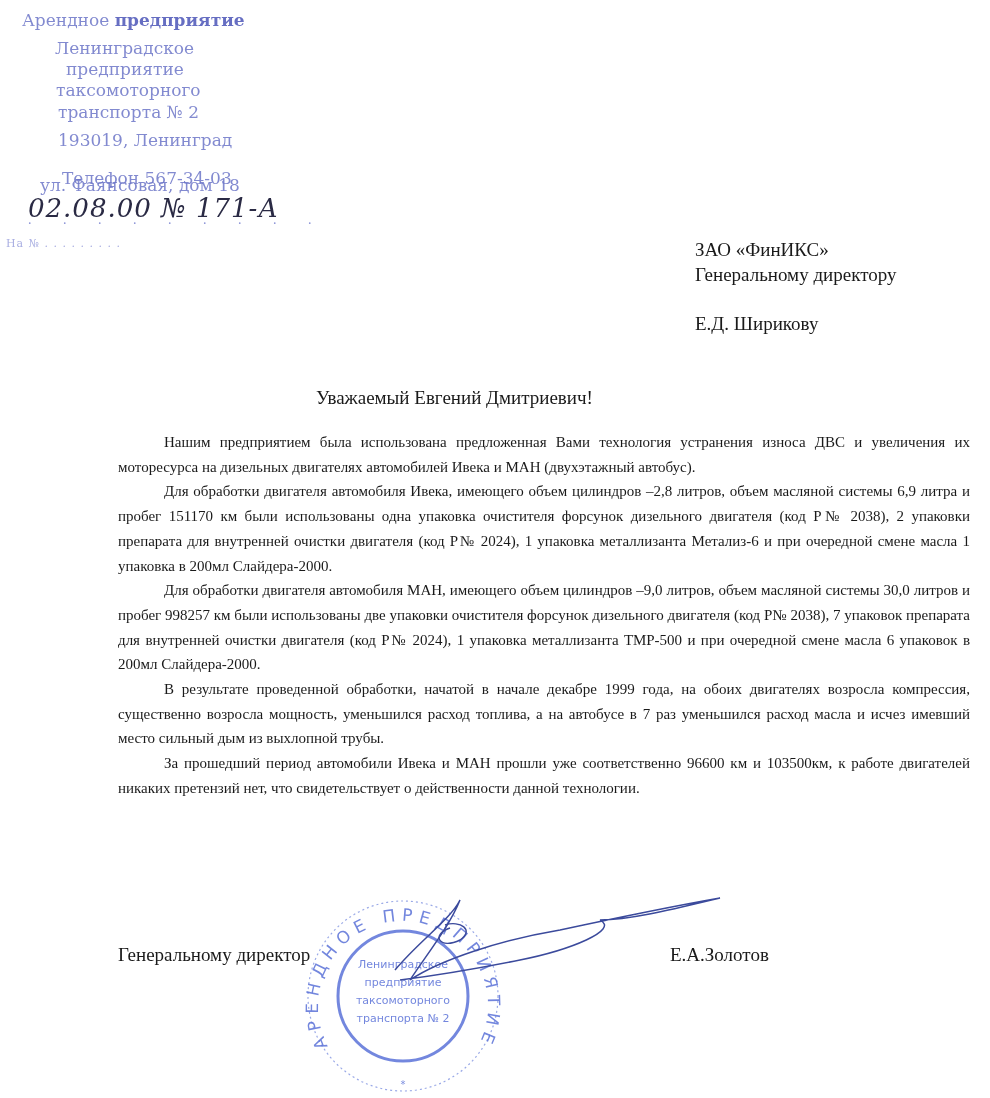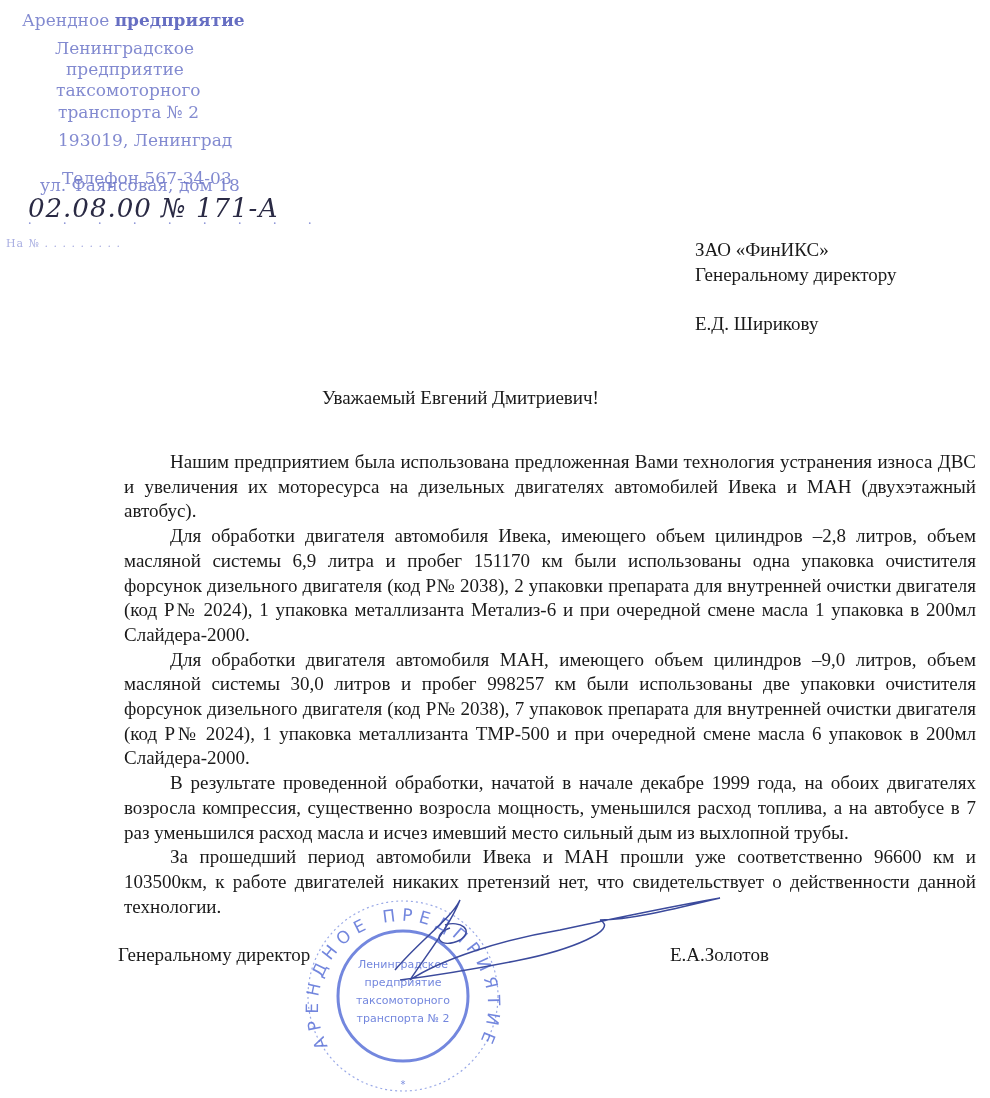--- a/index.html
+++ b/index.html
@@ -22,24 +22,24 @@
   .cs-l7 { left: 62px; top: 168px; }
   .cs-handwritten { position: absolute; left: 28px; top: 193px; font-family: "DejaVu Serif", serif;
                     font-style: italic; font-size: 26px; color: #2a2a44; letter-spacing: 1px; white-space: nowrap; }
   .cs-dots1 { position: absolute; left: 28px; top: 212px; color: #8a92d6; font-size: 14px; letter-spacing: 14px; white-space: nowrap; }
   .cs-l8 { left: 6px; top: 234px; font-size: 11px; color: #9aa0dc; letter-spacing: 1px; }
 
   
   .addressee { position: absolute; left: 695px; top: 237px; font-size: 19px; line-height: 25px; }
   .addressee .gap { height: 24px; }
 
-  .salutation { position: absolute; left: 10px; width: 901px; top: 387px; text-align: center; font-size: 19px; }
+  .salutation { position: absolute; left: 4px; width: 901px; top: 387px; text-align: center; font-size: 19px; }
 
-  .body-text { position: absolute; left: 124px; top: 430px; width: 852px; font-size: 19px; line-height: 24.7px;
-               text-align: justify; margin-top: 20px; }
+  .body-text { position: absolute; left: 118px; top: 430px; width: 852px; font-size: 15px; line-height: 24.7px;
+               text-align: justify; }
   .body-text p { margin: 0; text-indent: 46px; }
 
   .sign-row { position: absolute; top: 944px; left: 118px; width: 680px; font-size: 19px; }
   .sign-title { position: absolute; left: 0; top: 0; white-space: nowrap; }
   .sign-name { position: absolute; left: 552px; top: 0; white-space: nowrap; }
 
   
   .round-stamp { position: absolute; left: 298px; top: 896px; width: 210px; height: 200px; }
   .signature { position: absolute; left: 300px; top: 880px; width: 600px; height: 120px; }
 </style>

